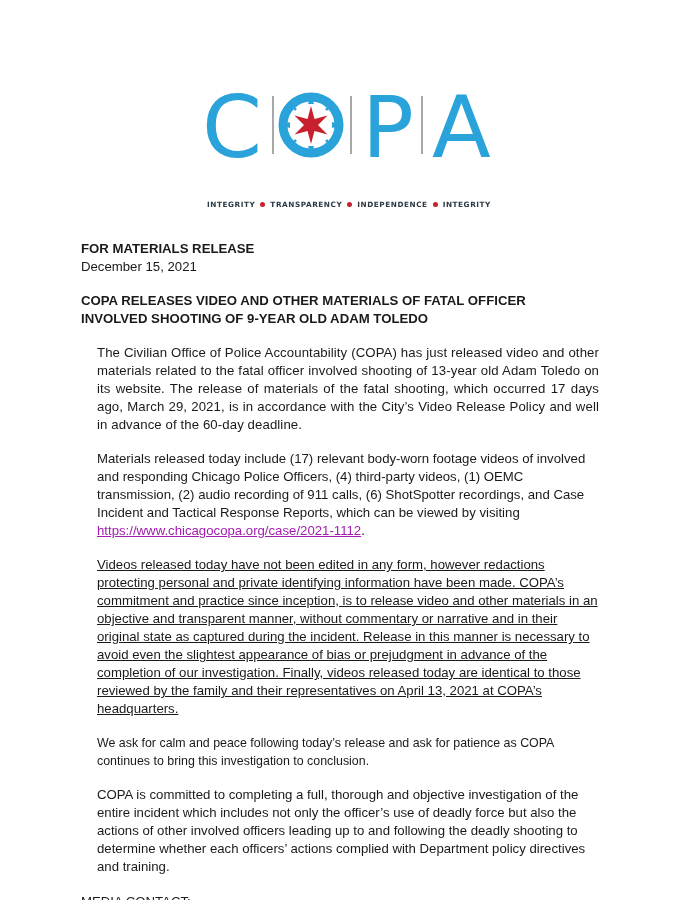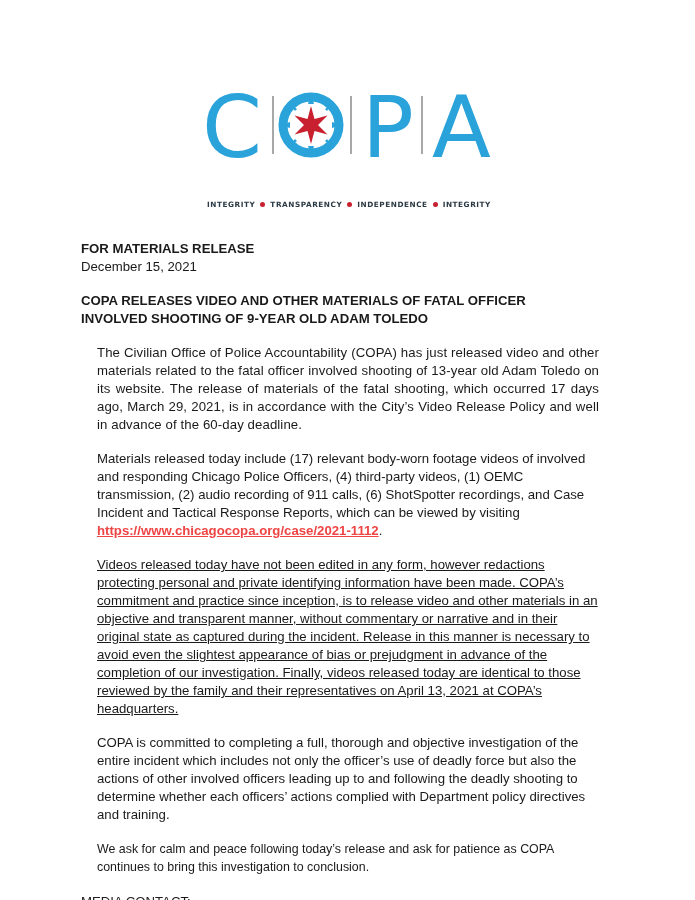--- a/index.html
+++ b/index.html
@@ -120,23 +120,22 @@
     p.para {
       margin: 16px;
     }
     .p1 { margin-top: 20px; text-align: justify; text-align-last: left; letter-spacing: 0.1px; }
     .p2 { margin-top: 17px; }
     .p3 { margin-top: 17px; text-decoration: underline; }
     .p4 { margin-top: 17px; font-size: 12.4px; }
     .p5 { margin-top: 17px; }
     .contact { margin-top: 17px; }
     a.link {
-      color: #ef4444;
+      color: #a21caf;
       text-decoration: underline;
-      font-weight: bold;
     }
   </style>
 </head>
 <body>
 
 <div class="logo">
   <div class="letters">
     <span class="letter" style="left:6px;">C</span>
     <div class="divider" style="left:76px;"></div>
     <svg class="star-badge" viewBox="0 0 66 66">
@@ -171,21 +170,21 @@
     <div>COPA RELEASES VIDEO AND OTHER MATERIALS OF FATAL OFFICER</div>
     <div>INVOLVED SHOOTING OF 9-YEAR OLD ADAM TOLEDO</div>
   </div>
 
   <p class="para p1">The Civilian Office of Police Accountability (COPA) has just released video and other materials related to the fatal officer involved shooting of 13-year old Adam Toledo on its website. The release of materials of the fatal shooting, which occurred 17 days ago, March 29, 2021, is in accordance with the City’s Video Release Policy and well in advance of the 60-day deadline.</p>
 
   <p class="para p2"><span>Materials released today include (17) relevant body-worn footage videos of involved and responding Chicago Police Officers, (4) third-party videos, (1) OEMC transmission, (2) audio recording of 911 calls, (6) ShotSpotter recordings, and Case Incident and Tactical Response Reports, which can be viewed by visiting </span><a class="link" href="#">https://www.chicagocopa.org/case/2021-1112</a><span>.</span></p>
 
   <p class="para p3">Videos released today have not been edited in any form, however redactions protecting personal and private identifying information have been made.  COPA’s commitment and practice since inception, is to release video and other materials in an objective and transparent manner, without commentary or narrative and in their original state as captured during the incident. Release in this manner is necessary to avoid even the slightest appearance of bias or prejudgment in advance of the completion of our investigation. Finally, videos released today are identical to those reviewed by the family and their representatives on April 13, 2021 at COPA’s headquarters.</p>
 
+  <p class="para p4">We ask for calm and peace following today’s release and ask for patience as COPA continues to bring this investigation to conclusion.</p>
+
   <p class="para p5">COPA is committed to completing a full, thorough and objective investigation of the entire incident which includes not only the officer’s use of deadly force but also the actions of other involved officers leading up to and following the deadly shooting to determine whether each officers’ actions complied with Department policy directives and training.</p>
-
-  <p class="para p4">We ask for calm and peace following today’s release and ask for patience as COPA continues to bring this investigation to conclusion.</p>
 
   <div class="contact">
     <div>MEDIA CONTACT:</div>
     <div><span>Ephraim Eaddy </span><a class="link" href="#">ephraim.eaddy@chicagocopa.org</a><span> - 312-771-3718</span></div>
   </div>
 </div>
 
 </body></html>

